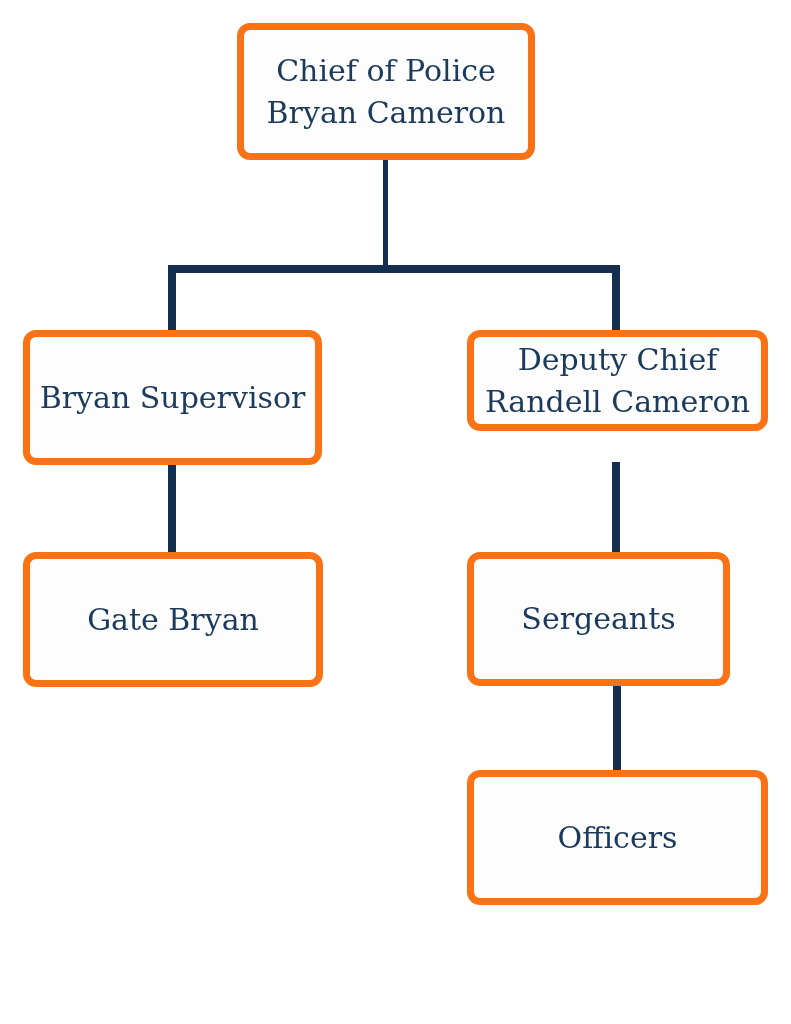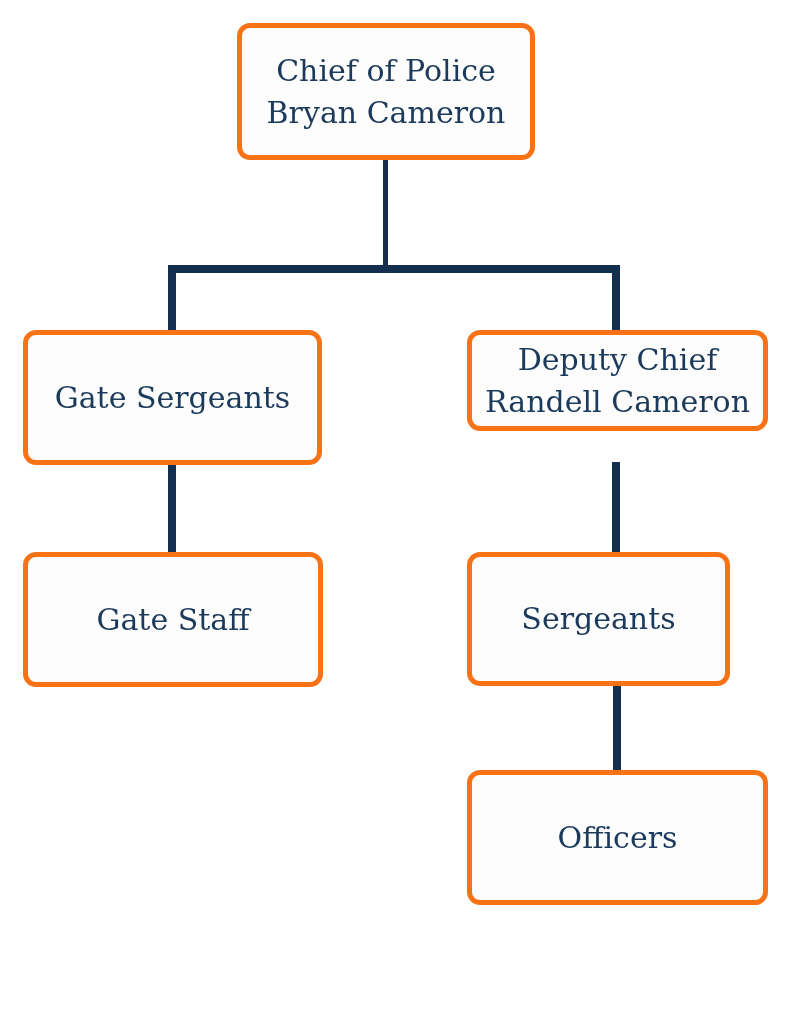--- a/index.html
+++ b/index.html
@@ -12,21 +12,21 @@
     width: 791px;
     height: 1024px;
     background: #ffffff;
     font-family: "DejaVu Serif", "Liberation Serif", serif;
     overflow: hidden;
   }
   .org-node {
     position: absolute;
     box-sizing: border-box;
     background: #fdfdfd;
-    border: 5px solid #f97316;
+    border: 7px solid #f97316;
     border-radius: 13px;
     display: flex;
     flex-direction: column;
     align-items: center;
     justify-content: center;
     text-align: center;
     color: #1c3a5c;
     font-size: 30px;
     line-height: 42px;
     z-index: 2;
@@ -67,30 +67,30 @@
   <div class="connector conn-gate-down"></div>
   <div class="connector conn-deputy-down"></div>
   <div class="connector conn-sergeants-down"></div>
 
   <div class="org-node node-chief">
     <span>Chief of Police</span>
     <span>Bryan Cameron</span>
   </div>
 
   <div class="org-node node-gate-supervisor">
-    <span>Gate Sergeants</span>
+    <span>Bryan Supervisor</span>
   </div>
 
   <div class="org-node node-deputy-chief">
     <span>Deputy Chief</span>
     <span>Randell Cameron</span>
   </div>
 
   <div class="org-node node-gate-staff">
-    <span>Gate Staff</span>
+    <span>Gate Bryan</span>
   </div>
 
   <div class="org-node node-sergeants">
     <span>Sergeants</span>
   </div>
 
   <div class="org-node node-officers">
     <span>Officers</span>
   </div>
 

